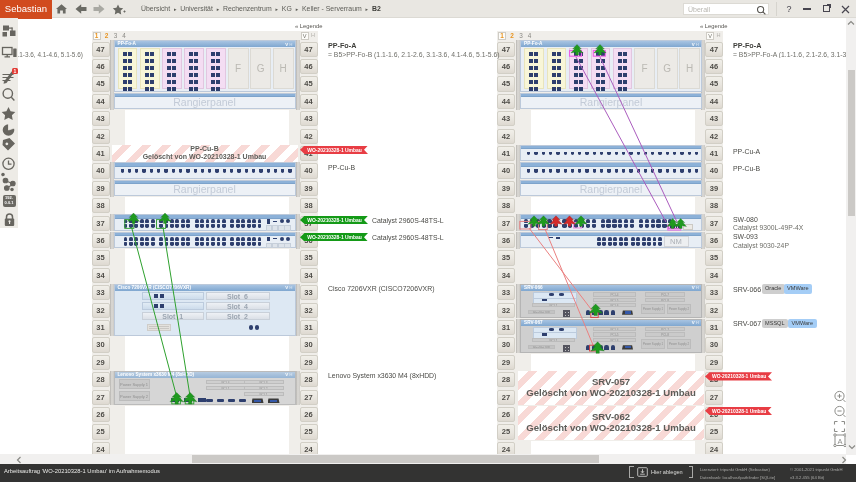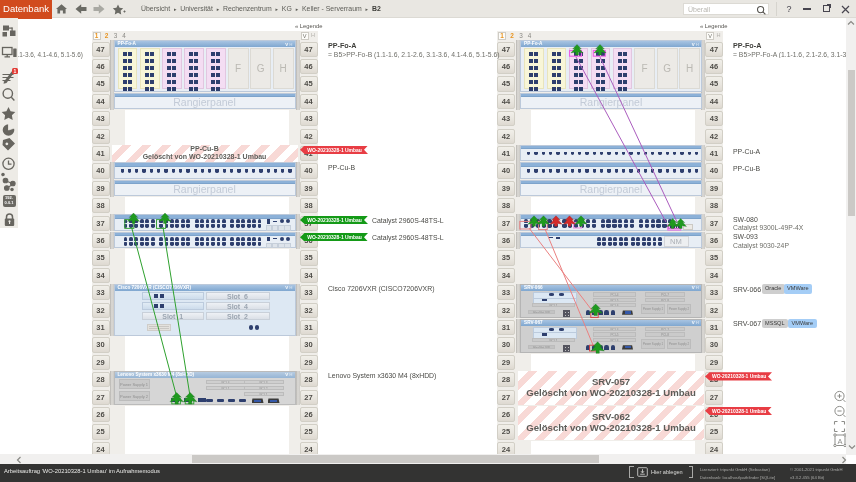--- a/index.html
+++ b/index.html
@@ -17,21 +17,21 @@
  clip-path:polygon(0 50%,4.5px 0,100% 0,calc(100% - 4px) 50%,100% 100%,4.5px 100%);padding:0 6px 0 7px;box-sizing:border-box;white-space:nowrap;}
 .rtag{background:#e83d44;}
 .gtag{background:#149a17;}
 .chip{position:absolute;height:9.5px;border-radius:2px;font-size:5.6px;color:#3a3a3a;line-height:9.7px;padding:0 3.5px;white-space:nowrap;}
 .stripedev{position:absolute;background:repeating-linear-gradient(135deg,#ffffff 0 7.5px,#f8d9d6 7.5px 14px);text-align:center;color:#5c5c58;font-weight:bold;}
 .slot{position:absolute;background:linear-gradient(180deg,#eef1f5,#dbe0e7);border:1px solid #c9d0d9;box-sizing:border-box;color:#9ba5b1;font-weight:bold;text-align:center;}
 .greybox{position:absolute;background:#c9c9c9;border:1px solid #bcbcbc;box-sizing:border-box;color:#8f8f8f;text-align:center;overflow:hidden;}
 .port{position:absolute;background:#2e3f6e;}
 </style></head><body>
 <div style="position:absolute;left:0;top:0;width:856px;height:18px;background:#e9e7e2;border-bottom:0.5px solid #dcdad4;box-sizing:border-box;"></div>
-<div style="position:absolute;left:0;top:0;width:52px;height:18.5px;background:#d14b1e;color:#fff;font-size:9.5px;text-align:center;line-height:18px;">Datenbank</div>
+<div style="position:absolute;left:0;top:0;width:52px;height:18.5px;background:#d14b1e;color:#fff;font-size:9.5px;text-align:center;line-height:18px;">Sebastian</div>
 <svg class="abs" style="left:54px;top:0;" width="80" height="18" viewBox="0 0 80 18">
 <g fill="#6a6a64">
       <path d="M7.5 4.2 L13 9 L11.6 9 L11.6 13.5 L8.9 13.5 L8.9 10.4 L6.1 10.4 L6.1 13.5 L3.4 13.5 L3.4 9 L2 9 Z"></path>
     </g>
 <path d="M21.5 9 L27.2 4.3 L27.2 7 L32.5 7 L32.5 11 L27.2 11 L27.2 13.7 Z" fill="#6a6a64"></path>
 <path d="M50.5 9 L44.8 4.3 L44.8 7 L39.5 7 L39.5 11 L44.8 11 L44.8 13.7 Z" fill="#a9a9a3"></path>
 <path d="M64 4.5 L65.6 7.8 L69.2 8.3 L66.6 10.8 L67.2 14.4 L64 12.7 L60.8 14.4 L61.4 10.8 L58.8 8.3 L62.4 7.8 Z" fill="#6a6a64"></path>
 <path d="M69.5 11.5 h2 M70.5 10.5 v2" stroke="#6a6a64" stroke-width="1.1" fill="none"></path>
 </svg>
 <div style="position:absolute;left:141px;top:0px;height:18px;line-height:18px;font-size:6.9px;color:#5c5c56;white-space:nowrap;">Übersicht&nbsp; <span style="font-size:5px;">▸</span> &nbsp;Universität&nbsp; <span style="font-size:5px;">▸</span> &nbsp;Rechenzentrum&nbsp; <span style="font-size:5px;">▸</span> &nbsp;KG&nbsp; <span style="font-size:5px;">▸</span> &nbsp;Keller - Serverraum&nbsp; <span style="font-size:5px;">▸</span> &nbsp;<b style="color:#3c3c38;">B2</b></div>

